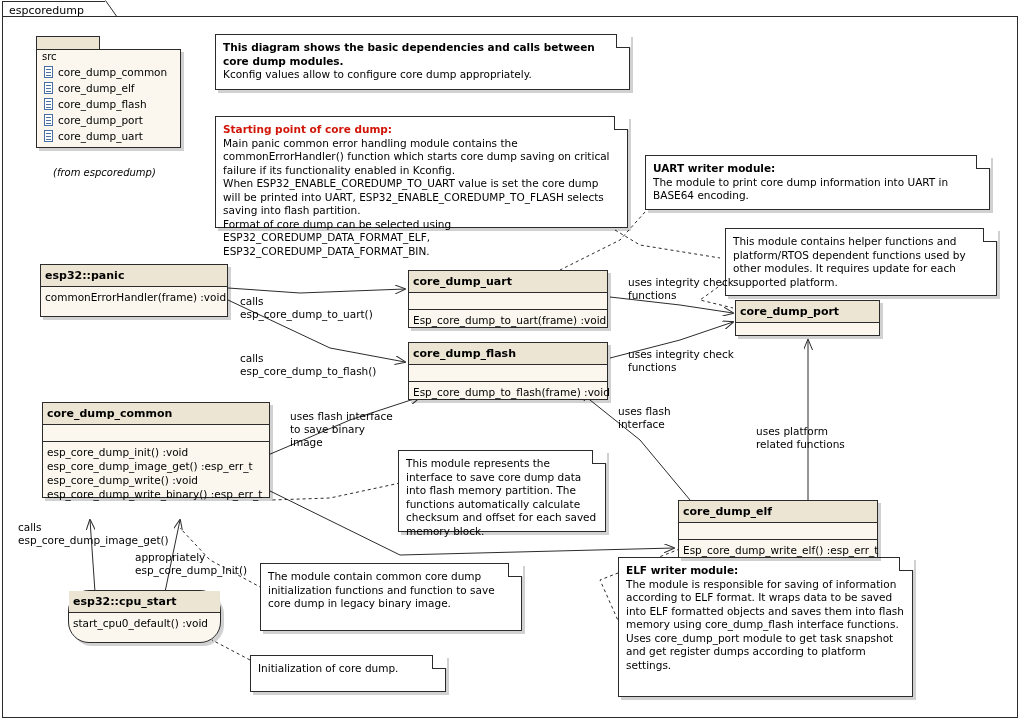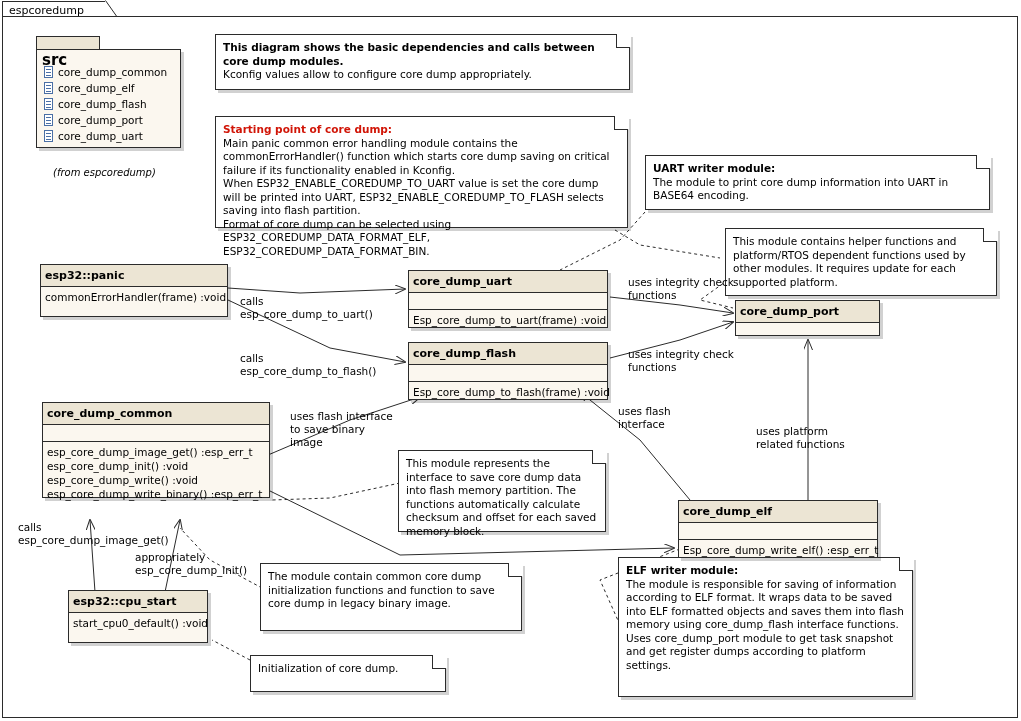--- a/index.html
+++ b/index.html
@@ -124,22 +124,22 @@
     position: absolute;
     left: 0; top: 13px;
     width: 145px; height: 99px;
     background: #fbf7ef;
     border: 1px solid #2b2b2b;
     box-shadow: 3px 3px 0 rgba(0,0,0,0.18);
   }
   .srcpkg .pname {
     position: absolute;
     left: 6px; top: 15px;
-    font-weight: bold;
-    font-size: 15px;
+    font-weight: normal;
+    font-size: 10px;
   }
   .srcpkg .items {
     position: absolute;
     left: 8px; top: 28px;
     width: 135px;
   }
   .srcpkg .item {
     height: 16px;
     display: flex;
     align-items: center;
@@ -339,36 +339,36 @@
 
   <div class="cls" style="left:735px; top:300px; width:145px; height:36px;">
     <div class="title">core_dump_port</div>
     <div class="compartment" style="height:14px;"></div>
   </div>
 
   <div class="cls" style="left:42px; top:402px; width:228px; height:96px;">
     <div class="title">core_dump_common</div>
     <div class="compartment" style="height:16px;"></div>
     <div class="compartment sep">
+      <div class="op">esp_core_dump_init()  :void</div>
       <div class="op">esp_core_dump_image_get()  :esp_err_t</div>
-      <div class="op">esp_core_dump_init()  :void</div>
       <div class="op">esp_core_dump_write()  :void</div>
       <div class="op">esp_core_dump_write_binary()  :esp_err_t</div>
     </div>
   </div>
 
   <div class="cls" style="left:678px; top:500px; width:200px; height:58px;">
     <div class="title">core_dump_elf</div>
     <div class="compartment" style="height:16px;"></div>
     <div class="compartment sep">
       <div class="op">Esp_core_dump_write_elf()  :esp_err_t</div>
     </div>
   </div>
 
-  <div class="cls" style="left:68px; top:590px; width:140px; height:53px;">
+  <div class="cls" style="left:68px; top:590px; width:153px; height:53px;border-radius:21px;">
     <div class="title">esp32::cpu_start</div>
     <div class="compartment">
       <div class="op">start_cpu0_default()  :void</div>
     </div>
   </div>
 
   <div class="elabel" style="left:240px; top:295px; white-space:pre-line;">calls
 esp_core_dump_to_uart()</div>
   <div class="elabel" style="left:240px; top:352px; white-space:pre-line;">calls
 esp_core_dump_to_flash()</div>

